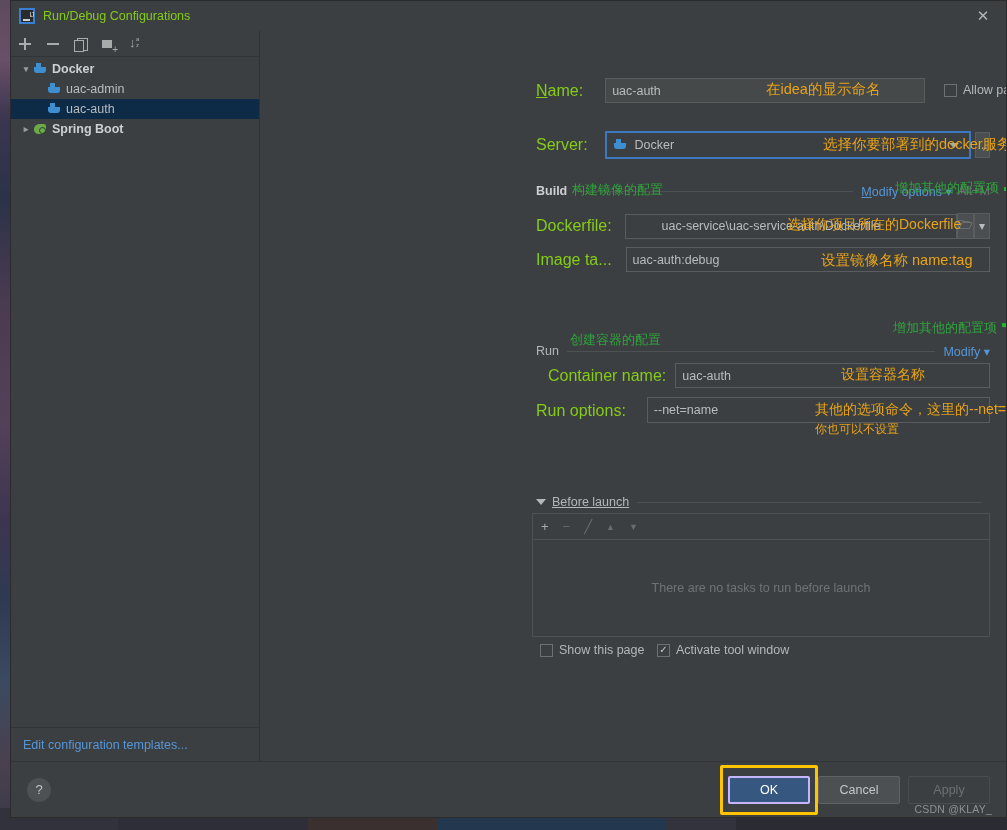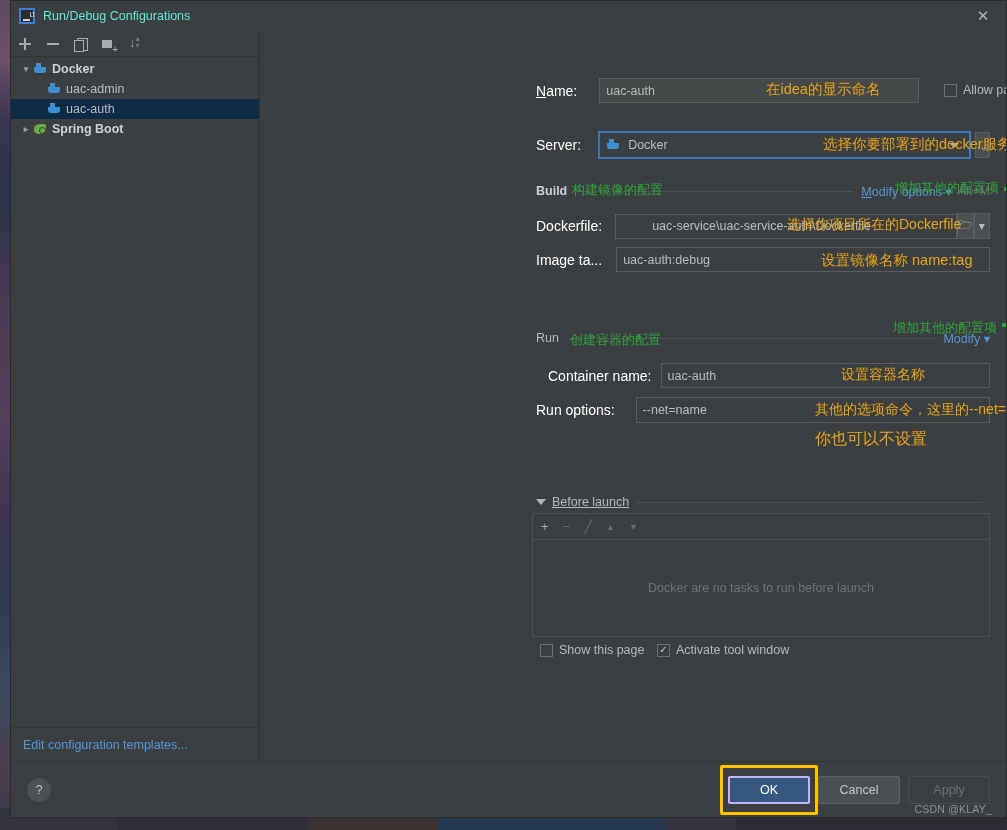--- a/index.html
+++ b/index.html
@@ -57,21 +57,21 @@
     letter-spacing: -1px;
     position: relative;
     padding-left: 9px;
   }
   #titlebar .ij-logo::after {
     content: ""; position: absolute; left: 2px; right: 3px; bottom: 1px;
     height: 2px; background: #cfd2d4;
   }
   #titlebar .ij-logo span { font-size: 8px; position: relative; top: -3px; }
   #title-text {
-    color: #5eead4; font-size: 12.5px;
+    color: #84cc16; font-size: 12.5px;
   }
   #close-btn {
     position: absolute; right: 0; top: 0;
     width: 46px; height: 30px;
     display: flex; align-items: center; justify-content: center;
     color: #b5b5b5; font-size: 15px; cursor: default;
   }
 
   
   #body-split { display: flex; flex: 1; min-height: 0; }
@@ -166,21 +166,21 @@
   }
 
   
   #right-panel {
     flex: 1; background: #3c3f41; position: relative; padding: 0 16px;
     overflow: hidden;
   }
 
   .row { display: flex; align-items: center; position: relative; }
   .fld-label {
-    color: #ffffff; font-size: 14px; white-space: nowrap;
+    color: #84cc16; font-size: 16px; white-space: nowrap;
   }
   .fld-label u { text-decoration: underline; }
 
   .textfield {
     background: #45494a; border: 1px solid #5a5d5e;
     height: 25px; color: #b9bcbe; font-size: 12.5px;
     display: flex; align-items: center; padding: 0 6px;
     cursor: text;
   }
   .textfield.plain { background: #3c3f41; }
@@ -385,21 +385,21 @@
         <span class="textfield plain" style="width:578px;margin-left:13px;padding-left:36px;">uac-service\uac-service-auth\Dockerfile</span>
         <span class="ellipsis-btn" style="margin-left:0;width:28px;">🗁</span>
         <span class="ellipsis-btn" style="margin-left:0;width:28px;">▾</span>
       </div>
 
       <div class="row" style="position:absolute;left:276px;top:216px;right:16px;">
         <span class="fld-label">Image ta...</span>
         <span class="textfield plain" style="width:628px;margin-left:14px;text-align:right;">uac-auth:debug</span>
       </div>
 
-      <div class="section-row" style="position:absolute;left:276px;top:297px;right:16px;">
+      <div class="section-row" style="position:absolute;left:276px;top:310px;right:16px;">
         <span class="section-title" style="font-weight:normal;color:#b4b7b9;">Run</span>
         <span class="section-rule"></span>
         <span class="modify-btn">Modify ▾</span>
       </div>
 
       <div class="row" style="position:absolute;left:276px;top:332px;right:16px;margin-left:12px;">
         <span class="fld-label">Container name:</span>
         <span class="textfield plain" style="width:598px;margin-left:9px;">uac-auth</span>
       </div>
 
@@ -415,39 +415,39 @@
       </div>
 
       <div id="bl-panel" style="position:absolute;left:272px;top:482px;right:16px;height:124px;">
         <div id="bl-toolbar">
           <span class="bl-ico">+</span>
           <span class="bl-ico dim">−</span>
           <span class="bl-ico dim">╱</span>
           <span class="bl-ico dim" style="font-size:9px;">▲</span>
           <span class="bl-ico dim" style="font-size:9px;">▼</span>
         </div>
-        <div id="bl-empty">Docker are no tasks to run before launch</div>
+        <div id="bl-empty">There are no tasks to run before launch</div>
       </div>
 
       <div class="cb" style="position:absolute;left:280px;top:612px;">
         <span class="cb-box"></span>
         <span class="cb-label">Show this page</span>
       </div>
       <div class="cb" style="position:absolute;left:397px;top:612px;">
         <span class="cb-box">✓</span>
         <span class="cb-label">Activate tool window</span>
       </div>
 
       <span class="ann-orange" style="left:506px;top:49px;font-size:14.5px;">在idea的显示命名</span>
       <span class="ann-orange" style="left:563px;top:104px;font-size:14.5px;">选择你要部署到的docker服务器</span>
       <span class="ann-orange" style="left:527px;top:185px;font-size:14px;">选择你项目所在的Dockerfile</span>
       <span class="ann-orange" style="left:561px;top:220px;font-size:14.5px;">设置镜像名称   name:tag</span>
       <span class="ann-orange" style="left:581px;top:335px;font-size:14px;">设置容器名称</span>
       <span class="ann-orange" style="left:555px;top:370px;font-size:14px;">其他的选项命令，这里的--net=host是指定host模式，当然</span>
-      <span class="ann-orange" style="left:555px;top:398px;font-size:16px;">你也可以不设置</span>
+      <span class="ann-orange" style="left:555px;top:390px;font-size:12px;">你也可以不设置</span>
 
       <span class="ann-green" style="left:312px;top:150px;">构建镜像的配置</span>
       <span class="ann-green" style="left:635px;top:148px;">增加其他的配置项</span>
       <span class="ann-green" style="left:310px;top:300px;">创建容器的配置</span>
       <span class="ann-green" style="left:633px;top:288px;">增加其他的配置项</span>
 
       <svg class="ann-arrow" style="left:744px;top:150px;" width="70" height="16" viewBox="0 0 70 16">
         <line x1="0" y1="8" x2="52" y2="8" stroke="#22b431" stroke-width="4"></line>
         <polygon points="52,1 70,8 52,15" fill="#22b431"></polygon>
       </svg>

